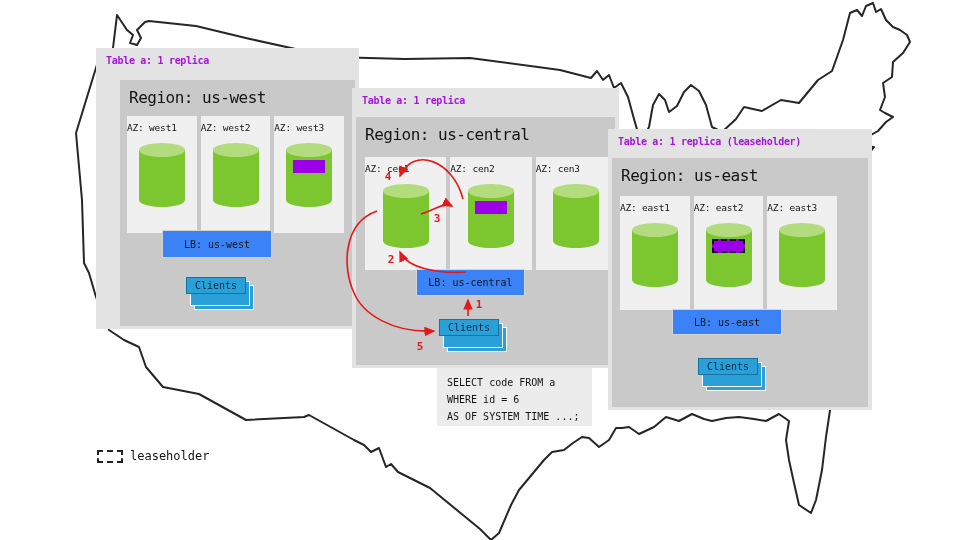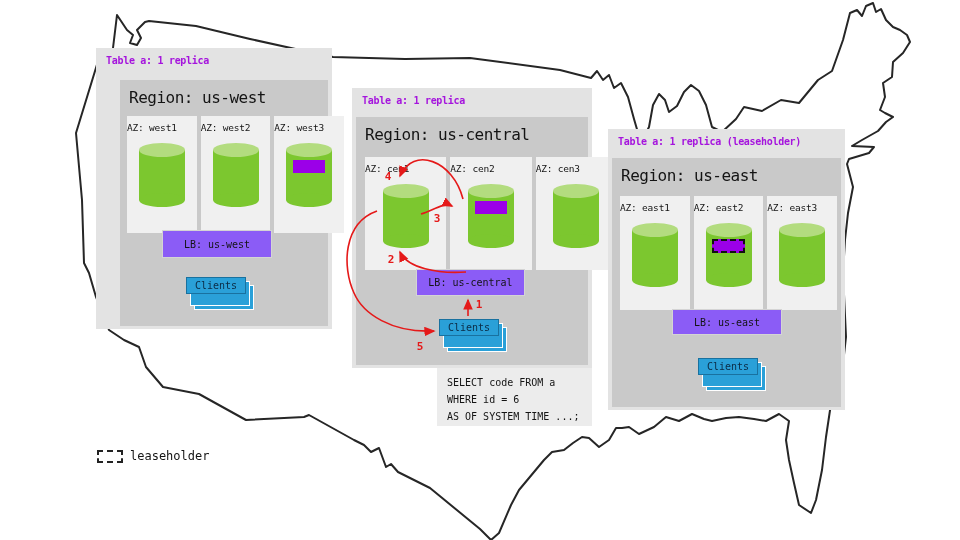--- a/index.html
+++ b/index.html
@@ -1,21 +1,21 @@
 <!DOCTYPE html>
 <html><head>
 <meta charset="utf-8">
 <style>
   html,body{margin:0;padding:0;}
   body{width:960px;height:540px;position:relative;overflow:hidden;background:#fff;
        font-family:"DejaVu Sans Mono",monospace;color:#141414;}
   svg.layer{position:absolute;left:0;top:0;}
   #map-svg{z-index:0;}
   #arrow-svg{z-index:6;pointer-events:none;}
-  .panel{position:absolute;background:#e3e3e3;z-index:2;}
+  .panel{position:absolute;background:#e3e3e3;z-index:2;padding-left:27px;}
   #panel-west{left:96px;top:48px;width:236px;height:281px;}
   #panel-central{left:352px;top:88px;width:240px;height:280px;}
   #panel-east{left:608px;top:129px;width:237px;height:281px;}
   .panel-title{position:absolute;left:10px;top:7px;font-size:10px;font-weight:bold;
                color:#a514dd;letter-spacing:-0.3px;white-space:pre;}
   .region{position:absolute;left:4px;right:4px;bottom:3px;background:#c9c9c9;}
   #panel-west .region{top:32px;margin-left:20px;}
   #panel-central .region{top:29px;}
   #panel-east .region{top:29px;}
   .region-label{position:absolute;left:9px;top:8px;font-size:16px;letter-spacing:-0.5px;white-space:pre;}
@@ -26,21 +26,21 @@
   .az{flex:1;background:#f0f0f0;position:relative;}
   .az-label{margin-top:6px;text-align:left;font-size:9.5px;letter-spacing:-0.2px;white-space:pre;}
   .cyl{position:absolute;left:50%;top:34px;width:46px;height:50px;background:#7cc72f;
        transform:translateX(-50%);}
   .cyl::before{content:"";position:absolute;left:0;top:-7px;width:100%;height:14px;
        border-radius:50%;background:#b3dc7f;}
   .cyl::after{content:"";position:absolute;left:0;bottom:-7px;width:100%;height:14px;
        border-radius:50%;background:#7cc72f;}
   .band{position:absolute;left:7px;top:10px;width:32px;height:13px;background:#9b00e8;z-index:2;display:none;}
   .band.lease{border:2px dashed #111;width:29px;height:10px;left:6px;top:9px;}
-  .lb{position:absolute;background:#8b5cf6;border:1px solid #d4d4d4;z-index:3;
+  .lb{position:absolute;background:#3b82f6;border:1px solid #d4d4d4;z-index:3;
       display:flex;align-items:center;justify-content:center;font-size:10px;white-space:pre;}
   #panel-west .lb{left:66px;top:182px;width:108px;height:26px;}
   #panel-central .lb{left:64px;top:181px;width:107px;height:25px;}
   #panel-east .lb{left:64px;top:180px;width:108px;height:24px;}
   .clients{position:absolute;width:60px;height:25px;z-index:3;}
   #panel-west .clients{left:90px;top:229px;}
   #panel-central .clients{left:87px;top:231px;}
   #panel-east .clients{left:90px;top:229px;}
   .clients .sh{position:absolute;background:#2aa0d8;border:1px solid #fff;width:60px;height:25px;box-sizing:border-box;}
   .sh.s2{left:8px;top:8px;}

